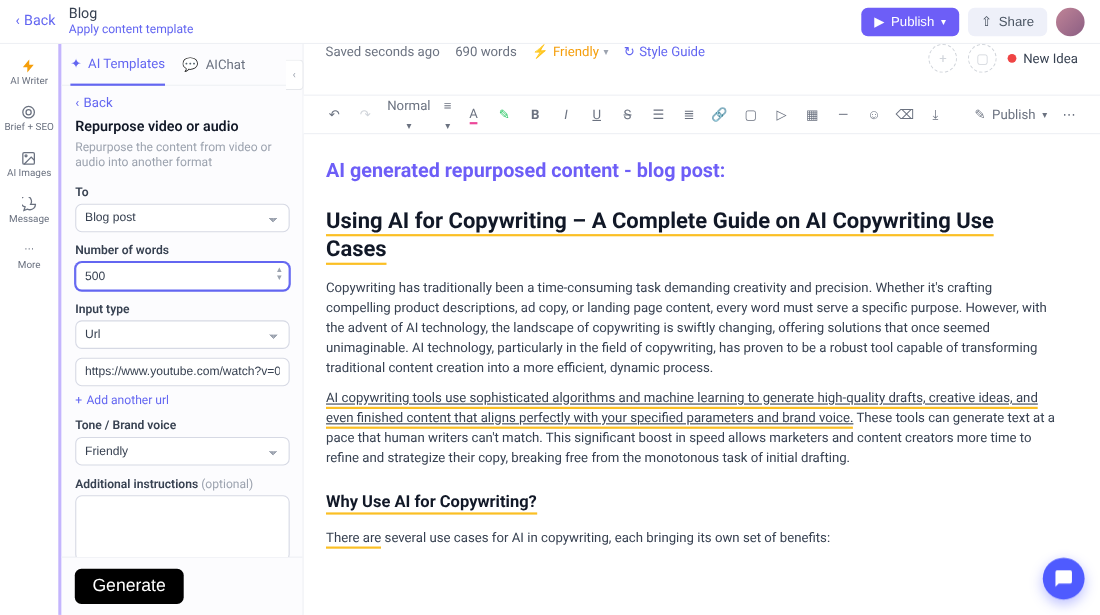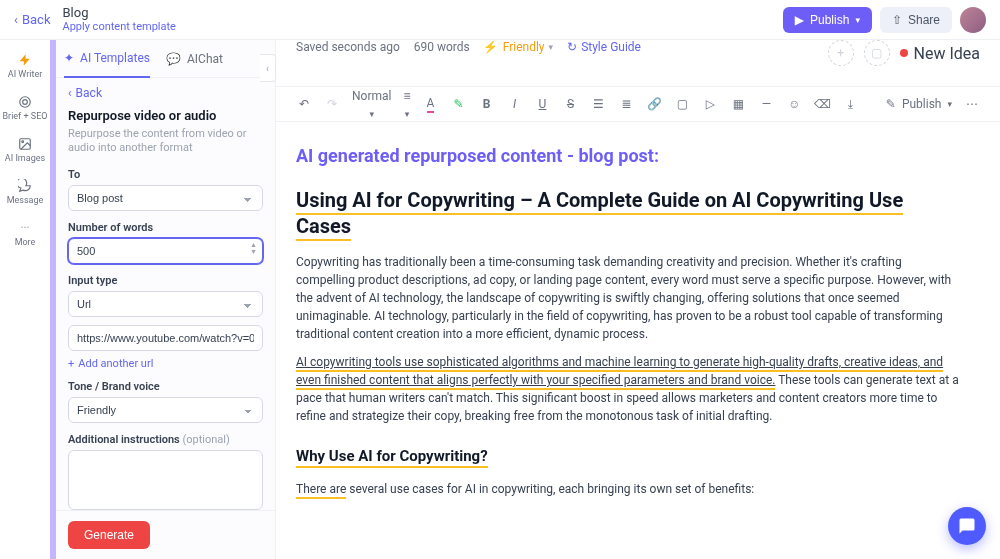--- a/index.html
+++ b/index.html
@@ -11,21 +11,21 @@
 .top-title { margin-left: 12px; line-height: 1.1; }
 .top-title .t1 { font-size: 13px; color: #374151; }
 .top-title .t2 { font-size: 11px; color: #6366f1; cursor: pointer; }
 .top-right { margin-left: auto; display: flex; align-items: center; gap: 8px; }
 .btn { border-radius: 6px; padding: 6px 12px; font-size: 12px; display: inline-flex; align-items: center; gap: 6px; cursor: pointer; border: none; }
 .btn-publish { background: #6d5ef7; color: #fff; }
 .btn-share { background: #eef0f9; color: #4b5563; }
 .avatar { width: 26px; height: 26px; border-radius: 50%; background: linear-gradient(135deg,#c08497,#8b5e83); }
 
 
-.leftnav { position: absolute; top: 40px; left: 0; width: 56px; bottom: 0; border-right: 6px solid #c4b5fd; display: flex; flex-direction: column; align-items: center; padding-top: 12px; gap: 14px; background: #fff; }
+.leftnav { position: absolute; top: 40px; left: 0; width: 56px; bottom: 0; border-right: 3px solid #c4b5fd; display: flex; flex-direction: column; align-items: center; padding-top: 12px; gap: 14px; background: #fff; }
 .nav-item { display: flex; flex-direction: column; align-items: center; gap: 2px; color: #6b7280; font-size: 9px; cursor: pointer; text-align: center; line-height: 1.1; }
 .nav-item .ico { width: 16px; height: 16px; display: flex; align-items: center; justify-content: center; color: #6b7280; }
 .nav-item.active .ico { color: #f59e0b; }
 
 
 .sidepanel { position: absolute; top: 40px; left: 56px; width: 220px; bottom: 0; border-right: 1px solid #eef0f4; background: #fcfcfe; display: flex; flex-direction: column; }
 .panel-tabs { display: flex; border-bottom: 1px solid #eef0f4; height: 38px; align-items: center; padding: 0 8px; gap: 16px; }
 .ptab { font-size: 12px; color: #6b7280; display: flex; align-items: center; gap: 6px; cursor: pointer; height: 38px; }
 .ptab.active { color: #6366f1; border-bottom: 2px solid #6366f1; }
 .panel-body { padding: 8px 12px 12px; overflow-y: auto; flex: 1; }
@@ -35,32 +35,32 @@
 .field-label { font-size: 11px; font-weight: 600; color: #374151; margin-bottom: 4px; margin-top: 10px; }
 .field-label .opt { font-weight: 400; color: #9ca3af; }
 .select, .input { width: 100%; border: 1px solid #d6d9e4; border-radius: 6px; padding: 6px 8px; font-size: 11px; color: #374151; background: #fff; }
 .select { appearance: none; background-image: linear-gradient(45deg, transparent 50%, #9ca3af 50%), linear-gradient(135deg, #9ca3af 50%, transparent 50%); background-position: calc(100% - 14px) 12px, calc(100% - 10px) 12px; background-size: 4px 4px, 4px 4px; background-repeat: no-repeat; padding-right: 24px; }
 .input.focus { border-color: #6366f1; box-shadow: 0 0 0 1px #6366f1; }
 .num-wrap { position: relative; }
 .num-spin { position: absolute; right: 6px; top: 4px; display: flex; flex-direction: column; font-size: 7px; color: #9ca3af; line-height: 7px; }
 .add-url { color: #6366f1; font-size: 11px; display: flex; align-items: center; gap: 4px; cursor: pointer; margin-top: 6px; }
 .textarea { width: 100%; height: 60px; border: 1px solid #d6d9e4; border-radius: 6px; padding: 6px 8px; font-size: 11px; background: #fff; resize: none; }
 .panel-foot { padding: 10px 12px; border-top: 1px solid #eef0f4; }
-.btn-generate { background: #ef4444; color: #fff; border-radius: 6px; padding: 7px 16px; font-size: 12px; border: none; cursor: pointer; }
+.btn-generate { background: #000000; color: #fff; border-radius: 6px; padding: 7px 16px; font-size: 16px; border: none; cursor: pointer; }
 .collapse-chev { position: absolute; right: -1px; top: 14px; width: 16px; height: 28px; border: 1px solid #e5e7eb; border-left: none; background: #fff; border-radius: 0 4px 4px 0; display: flex; align-items: center; justify-content: center; color: #9ca3af; font-size: 10px; cursor: pointer; z-index: 2; }
 
 
 .editor { position: absolute; top: 40px; left: 276px; right: 0; bottom: 0; display: flex; flex-direction: column; }
 .ed-top { height: 46px; display: flex; align-items: flex-start; padding: 0 20px; gap: 14px; font-size: 12px; color: #6b7280; }
 .ed-top .fr { display: flex; align-items: center; gap: 4px; color: #f59e0b; cursor: pointer; }
 .ed-top .sg { display: flex; align-items: center; gap: 4px; color: #6366f1; cursor: pointer; }
 .ed-top .right { margin-left: auto; display: flex; align-items: center; gap: 10px; }
 .circ { width: 26px; height: 26px; border: 1px dashed #d1d5db; border-radius: 50%; display: flex; align-items: center; justify-content: center; color: #d1d5db; font-size: 12px; }
 .red-dot { width: 8px; height: 8px; border-radius: 50%; background: #ef4444; }
-.new-idea { display: flex; align-items: center; gap: 6px; font-size: 16px; color: #374151; }
+.new-idea { display: flex; align-items: center; gap: 6px; font-size: 12px; color: #374151; }
 
 .toolbar { height: 36px; border-top: 1px solid #eef0f4; border-bottom: 1px solid #eef0f4; display: flex; align-items: center; padding: 0 20px; gap: 12px; color: #6b7280; font-size: 12px; background: #fff; }
 .tb-ico { width: 16px; height: 16px; display: flex; align-items: center; justify-content: center; cursor: pointer; color: #6b7280; }
 .tb-sel { display: flex; align-items: center; gap: 6px; cursor: pointer; flex-direction: column; }
 .tb-sep { flex: 1; }
 .tb-edit { display: flex; align-items: center; gap: 6px; color: #6b7280; }
 .font-underline { border-bottom: 2px solid #ec4899; padding-bottom: 1px; }
 
 .doc { padding: 20px 40px 52px 20px; overflow-y: auto; flex: 1; line-height: 1.5; }
 .doc h3.purple { color: #6d5ef7; font-size: 18px; font-weight: 700; margin-bottom: 18px; }

